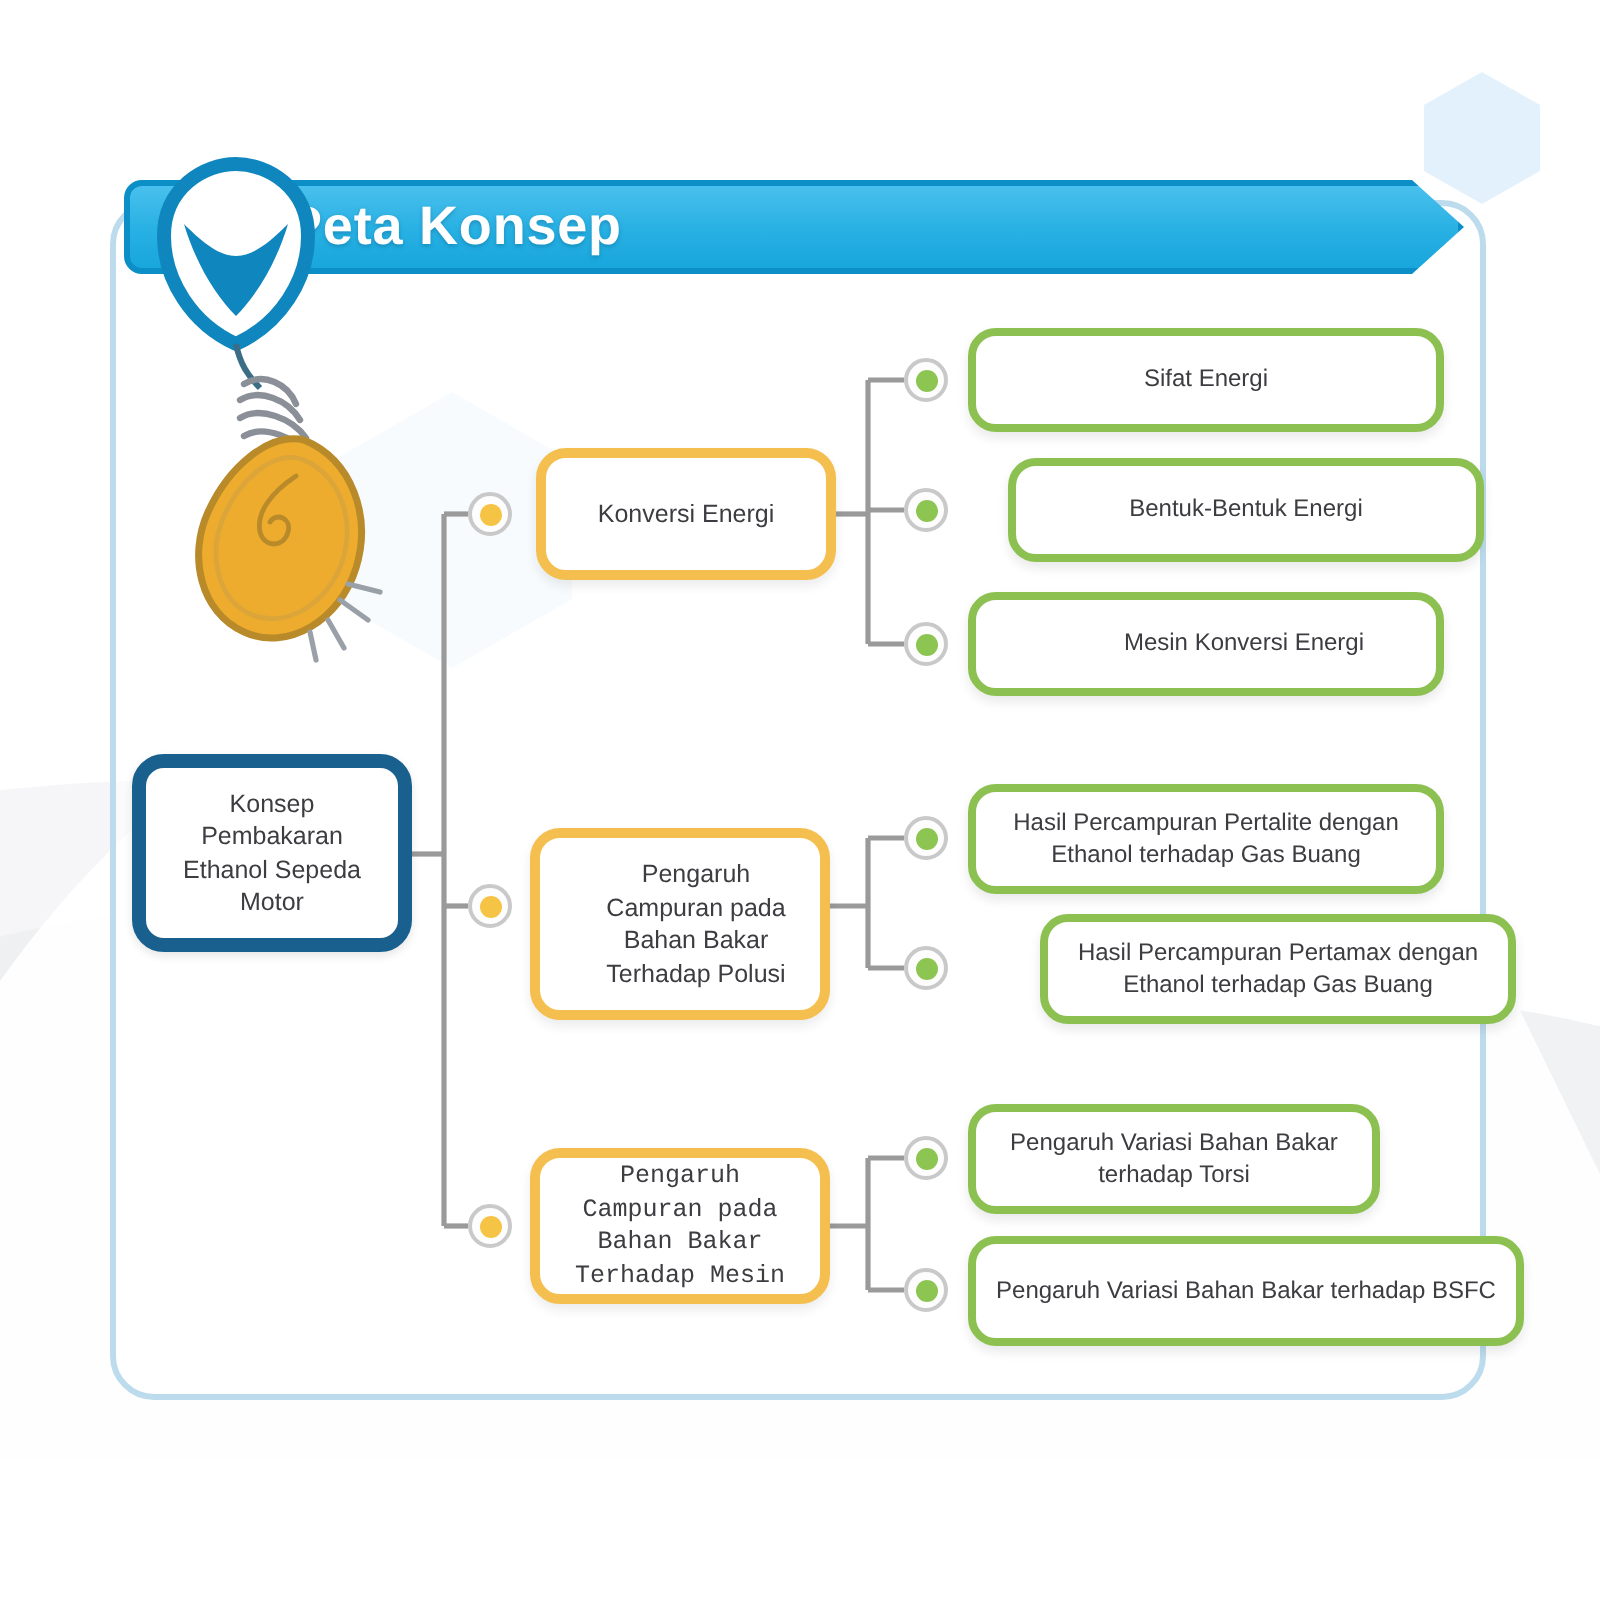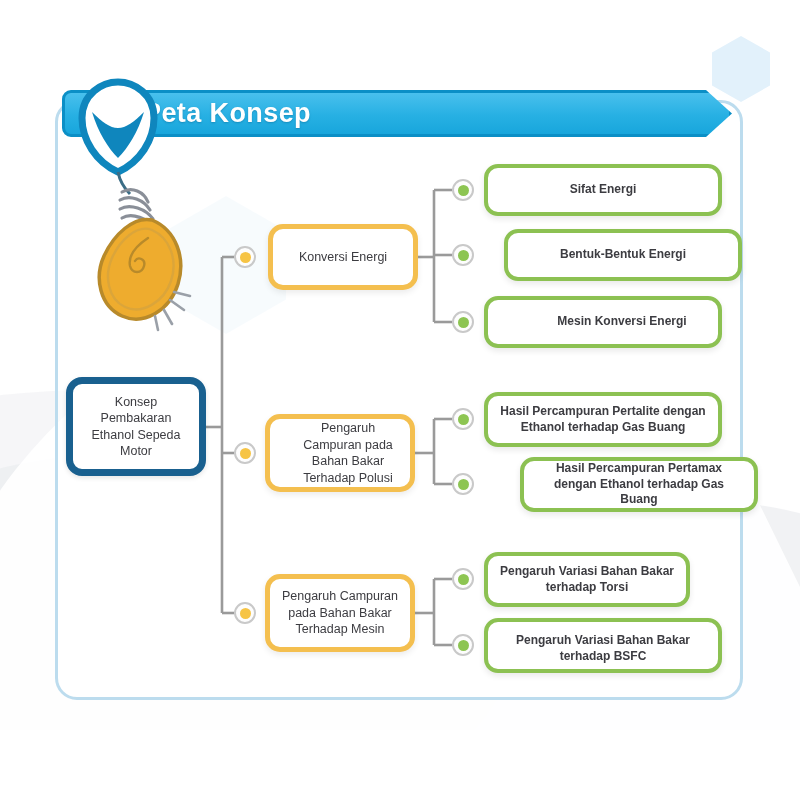--- a/index.html
+++ b/index.html
@@ -122,38 +122,37 @@
 
   .node-branch {
     width: 150px;
     border: 5px solid #f4bf4f;
     border-radius: 15px;
     font-size: 12.5px;
     padding: 5px 8px;
     box-shadow: 0 3px 6px rgba(0,0,0,.08);
   }
   .branch-1 { left: 268px; top: 224px; height: 66px; align-items: center; }
-  .branch-2 { left: 265px; top: 414px; height: 78px; padding-left: 24px; }
-  .branch-3 { left: 265px; top: 574px; height: 78px; }
+  .branch-2 { left: 265px; top: 414px; height: 96px; padding-left: 24px; }
+  .branch-3 { left: 265px; top: 574px; height: 78px; font-family: Liberation Mono, monospace; }
 
   .node-leaf {
     border: 4px solid #8cc152;
     border-radius: 14px;
     font-size: 12px;
     padding: 4px 10px;
     box-shadow: 0 3px 6px rgba(0,0,0,.09);
-    font-weight: bold;
   }
   .leaf-a1 { left: 484px; top: 164px; width: 238px; height: 52px; }
   .leaf-a2 { left: 484px; top: 229px; width: 238px; height: 52px; margin-left: 20px; }
   .leaf-a3 { left: 484px; top: 296px; width: 238px; height: 52px; padding-left: 48px; }
   .leaf-b1 { left: 484px; top: 392px; width: 238px; height: 55px; }
   .leaf-b2 { left: 484px; top: 457px; width: 238px; height: 55px; margin-left: 36px; }
   .leaf-c1 { left: 484px; top: 552px; width: 206px; height: 55px; }
-  .leaf-c2 { left: 484px; top: 618px; width: 238px; height: 55px; align-items: flex-end; }
+  .leaf-c2 { left: 484px; top: 618px; width: 278px; height: 55px; }
 
   
   .dot {
     position: absolute;
     width: 22px; height: 22px;
     border-radius: 50%;
     box-sizing: border-box;
     background: #fdfdfd;
     border: 2px solid #c9c9c9;
     display: flex;

